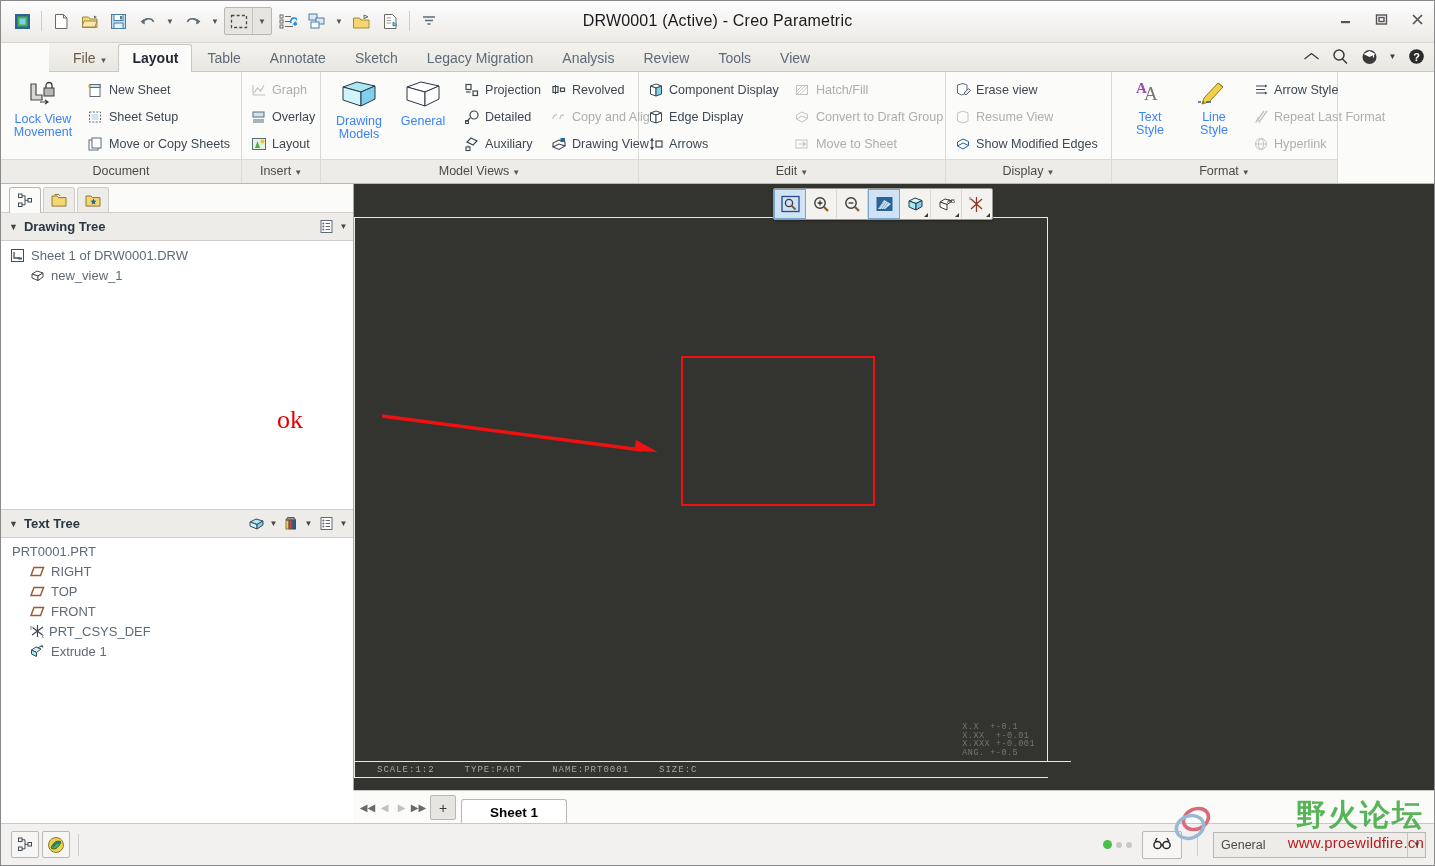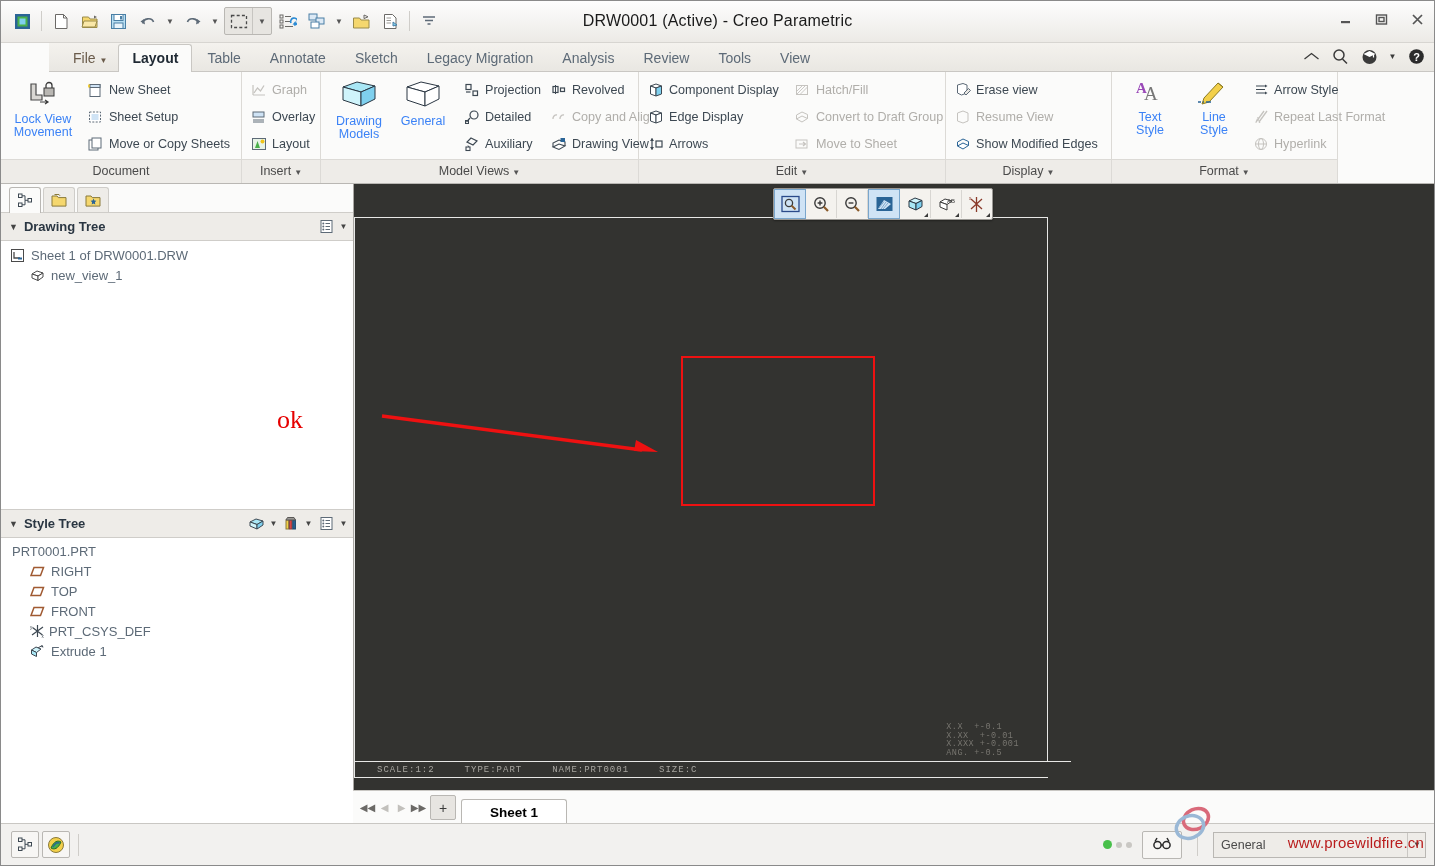--- a/index.html
+++ b/index.html
@@ -70,21 +70,21 @@
 
   
   .graphics{flex:1;position:relative;background:#333330;}
   .floattb{position:absolute;left:419px;top:4px;height:30px;background:#f4f2ee;border:1px solid #9a9894;border-radius:2px;display:flex;align-items:center;box-shadow:0 1px 2px rgba(0,0,0,.35);z-index:5;}
   .ftbtn{width:30px;height:28px;display:flex;align-items:center;justify-content:center;border-right:1px solid #d8d6d2;cursor:default;position:relative;}
   .ftbtn:last-child{border-right:none;}
   .ftbtn.active{background:#cfe3f5;border:1px solid #7aa6cc;}
   .corner{position:absolute;right:2px;bottom:1px;width:0;height:0;border-left:4px solid transparent;border-bottom:4px solid #3a3a3a;}
 
   .sheet{position:absolute;left:0px;top:33px;width:694px;height:561px;border:1px solid #e8e8e6;box-sizing:border-box;}
-  .tolblock{position:absolute;right:28px;bottom:20px;color:#77756f;font-size:8.5px;line-height:8.5px;font-family:"Liberation Mono", monospace;letter-spacing:.5px;text-align:left;white-space:pre;}
+  .tolblock{position:absolute;right:12px;bottom:20px;color:#77756f;font-size:8.5px;line-height:8.5px;font-family:"Liberation Mono", monospace;letter-spacing:.5px;text-align:left;white-space:pre;}
   .annot-arrow{position:absolute;left:25px;top:195px;width:280px;height:40px;}
   .annot-rect{position:absolute;left:326px;top:138px;width:194px;height:150px;border:2px solid #ee1111;box-sizing:border-box;}
   .annot-ok{position:absolute;left:-78px;top:187px;font-family:"Liberation Serif", serif;font-size:26px;color:#e60000;}
 
   .sheetstatus{position:absolute;left:0;bottom:0;width:694px;height:15px;background:#333330;border-top:1px solid #e8e8e6;display:flex;align-items:center;color:#a8a6a0;font-family:"Liberation Mono", monospace;font-size:9px;letter-spacing:1px;padding-left:22px;}
   .sheetstatus span{margin-right:30px;}
 
   
   .sheetbar{position:absolute;left:352px;right:0;bottom:0;height:33px;background:#fbfbfa;border-top:1px solid #c9c7c3;display:flex;align-items:center;padding-left:6px;}
   .navarrow{width:17px;height:24px;display:flex;align-items:center;justify-content:center;color:#6b6966;font-size:10px;cursor:default;}
@@ -662,21 +662,21 @@
                 <path d="M2 6 v4 L8 12.5 v-4.5 Z" fill="#fff" stroke="#4a4a4a"></path>
                 <path d="M8 8 L13 5 v4 L8 12.5 Z" fill="#fff" stroke="#4a4a4a"></path>
               </svg>
             </span>
           <span class="tlabel">new_view_1</span>
         </div>
       </div>
 
       <div class="treehdr">
         <span class="tri">▼</span>
-        <span class="treetitle">Style Tree</span>
+        <span class="treetitle">Text Tree</span>
         <span class="thbtn">
           <svg width="17" height="15" viewBox="0 0 17 15">
               <path d="M2 6 L8 3 L15 5 L9 8.5 Z" fill="#a9e7f5" stroke="#3d4852"></path>
               <path d="M2 6 v4 L9 13 v-4.5 Z" fill="#cff4fb" stroke="#3d4852"></path>
               <path d="M9 8.5 L15 5 v4 L9 13 Z" fill="#7fd0ee" stroke="#3d4852"></path>
             </svg>
         </span>
         <span class="thcaret">▼</span>
         <span class="thbtn">
           <svg width="17" height="15" viewBox="0 0 17 15">
@@ -879,16 +879,17 @@
         <span class="cv">▼</span>
       </div>
     </div>
   </div>
 
   <div class="watermark">
     <svg class="wm-logo" viewBox="0 0 70 50">
       <ellipse cx="26" cy="18" rx="13" ry="10" fill="none" stroke="#d96a7a" stroke-width="3.5" transform="rotate(-25 26 18)"></ellipse>
       <ellipse cx="20" cy="26" rx="14" ry="11" fill="none" stroke="#9ab8d6" stroke-width="3.5" transform="rotate(-20 20 26)"></ellipse>
     </svg>
+    <div class="wm-cn">野火论坛</div>
     <div class="wm-url">www.proewildfire.cn</div>
   </div>
 
 </div>
 
 </body></html>

